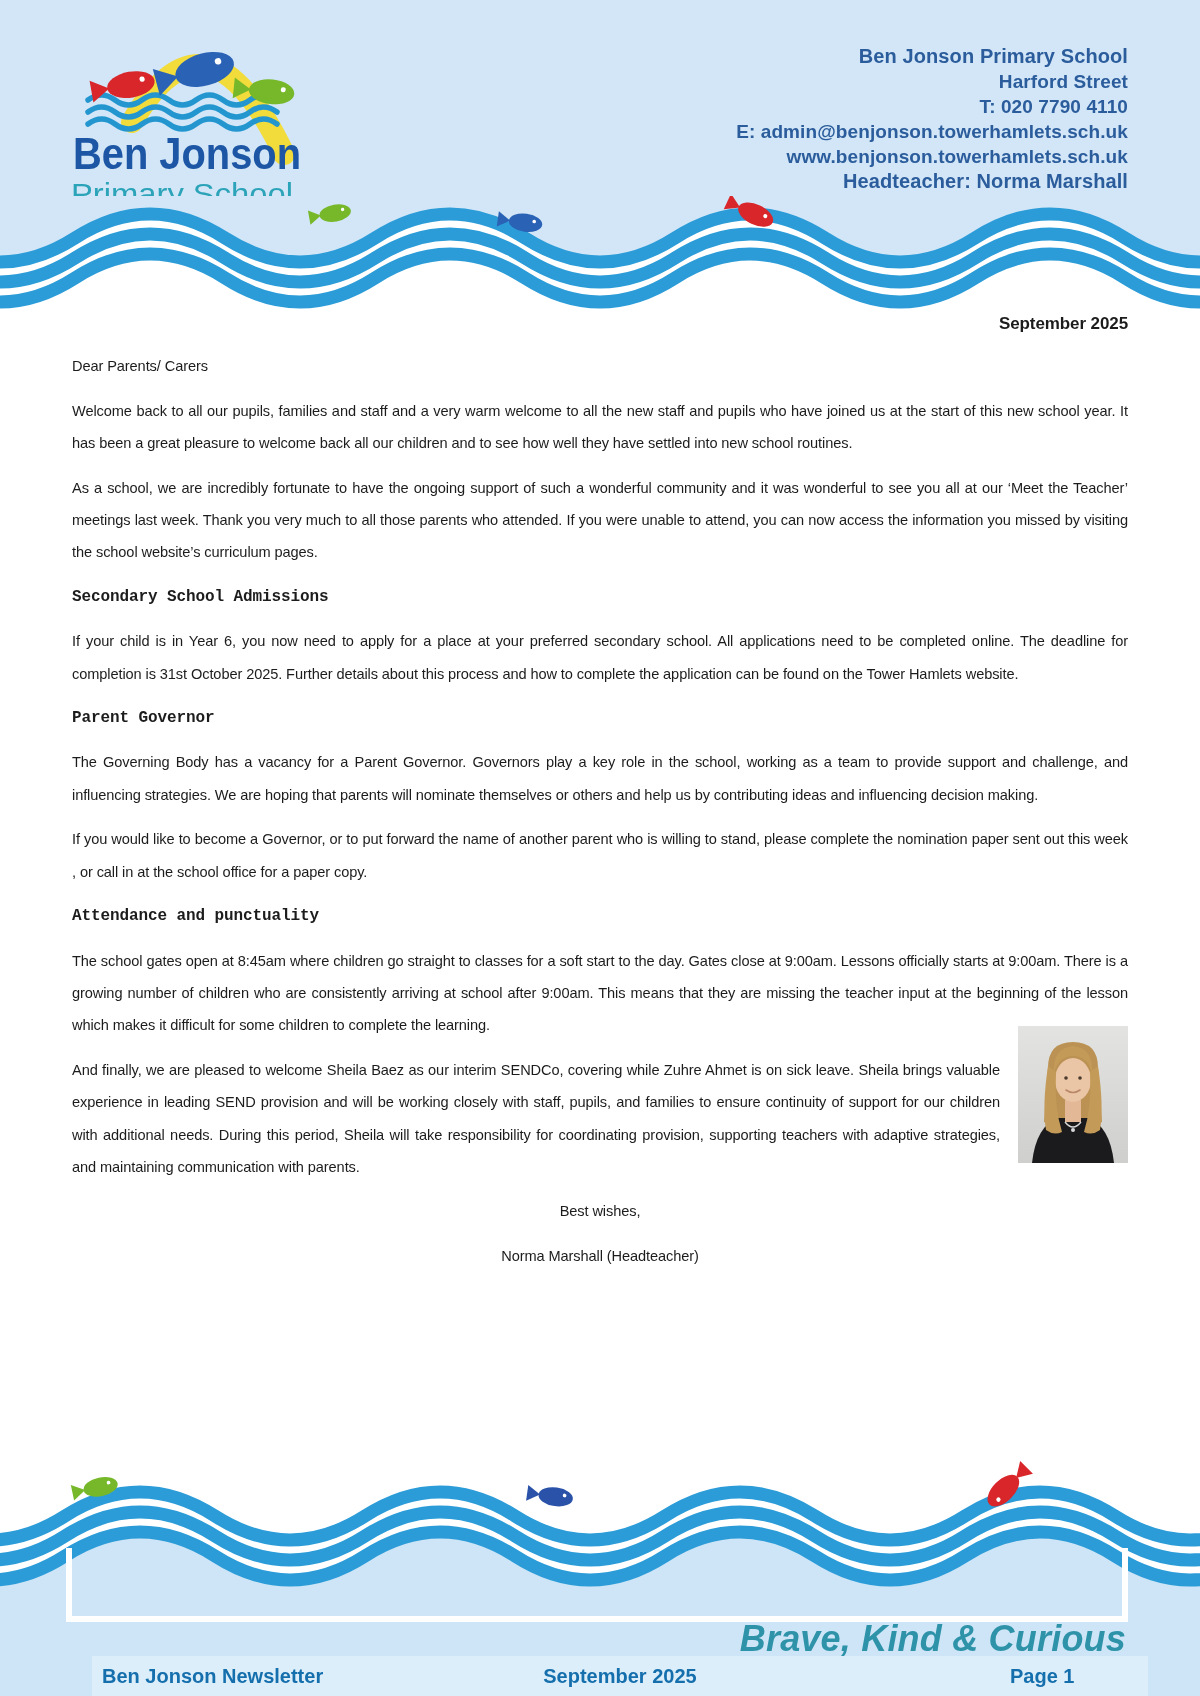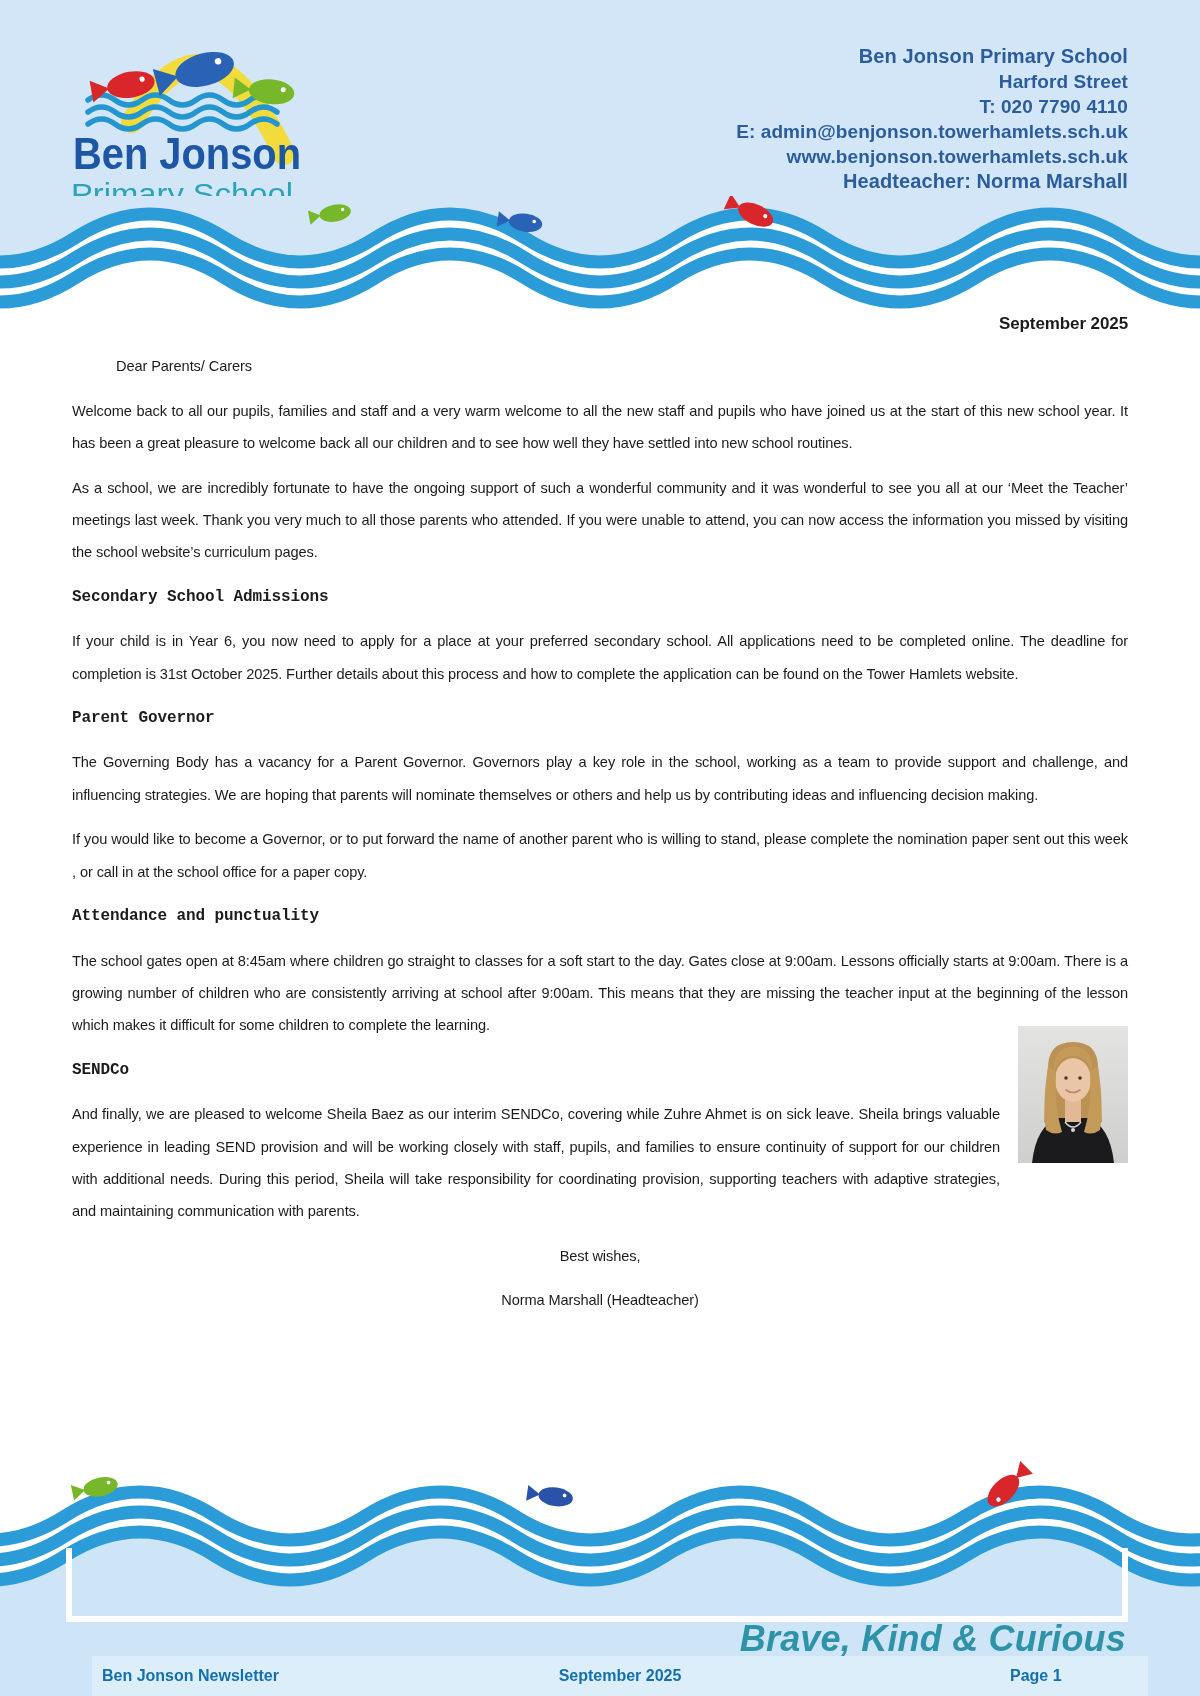--- a/index.html
+++ b/index.html
@@ -36,32 +36,32 @@
 
   
   .white-box-edge{position:absolute;left:66px;top:1548px;width:1050px;height:68px;
     border-left:6px solid #fff;border-right:6px solid #fff;border-bottom:6px solid #fff;pointer-events:none;}
 
   
   .letter{position:absolute;left:72px;top:308px;width:1056px;color:var(--body-text);
           font-size:14.6px;line-height:32.4px;letter-spacing:-.1px;}
   .letter .date{font-weight:700;font-size:17px;text-align:right;margin:0 0 10px 0;}
   .letter p{margin:0 0 12px 0;text-align:justify;}
-  .letter p.salutation{text-align:left;margin-left:44px;}
+  .letter p.salutation{text-align:left;}
   .letter h3{margin:2px 0 12px 0;font-size:16px;line-height:32.4px;font-weight:700;font-family:Liberation Mono, monospace;}
   .letter .closing p{margin:0 0 12px 0;text-align:center;}
 
   .sendco-photo{float:right;width:110px;height:137px;margin:-28px 0 10px 18px;}
   .sendco-photo svg{display:block;width:110px;height:137px;}
 
   
   .motto{position:absolute;right:74px;top:1618px;font-size:36px;font-style:italic;font-weight:700;
          color:var(--motto-teal);letter-spacing:.2px;}
   .footer-bar{position:absolute;left:92px;top:1656px;width:1056px;height:40px;background:var(--footer-bar-bg);
-              color:var(--footer-text-blue);font-weight:700;font-size:16px;line-height:40px;text-decoration:underline;}
+              color:var(--footer-text-blue);font-weight:700;font-size:20px;line-height:40px;text-decoration:underline;}
   .footer-bar .fb-left{position:absolute;left:10px;top:0;}
   .footer-bar .fb-center{position:absolute;left:0;right:0;top:0;text-align:center;}
   .footer-bar .fb-right{position:absolute;left:918px;top:0;}
 </style>
 </head>
 <body>
 
 <div class="page">
 
   <div class="header">
@@ -163,21 +163,20 @@
         <path d="M80 40 Q86 80 82 104 Q74 110 66 106 Q74 80 72 46 Z" fill="#c49a58"></path>
 
         <circle cx="48" cy="52" r="1.8" fill="#4a3a2c"></circle>
         <circle cx="62" cy="52" r="1.8" fill="#4a3a2c"></circle>
         <path d="M48 64 Q55 69 62 64" fill="none" stroke="#b98868" stroke-width="1.6" stroke-linecap="round"></path>
 
         <path d="M47 96 Q55 106 63 96" fill="none" stroke="#d8d8d8" stroke-width="1.4"></path>
         <circle cx="55" cy="104" r="2" fill="#d8d8d8"></circle>
       </svg>
     </div>
-  <h3>SENDCo</h3>
     <p>And finally, we are pleased to welcome Sheila Baez as our interim SENDCo, covering while Zuhre Ahmet is on sick leave. Sheila brings valuable experience in leading SEND provision and will be working closely with staff, pupils, and families to ensure continuity of support for our children with additional needs. During this period, Sheila will take responsibility for coordinating provision, supporting teachers with adaptive strategies, and maintaining  communication with parents.</p>
         </div>
   </div>
     <div class="closing">
       <p>Best wishes,</p>
       <p>Norma Marshall (Headteacher)</p>
     </div>
   </div>
 
   <svg class="wave-bottom" viewBox="0 0 1200 200" preserveAspectRatio="none" aria-hidden="true">

